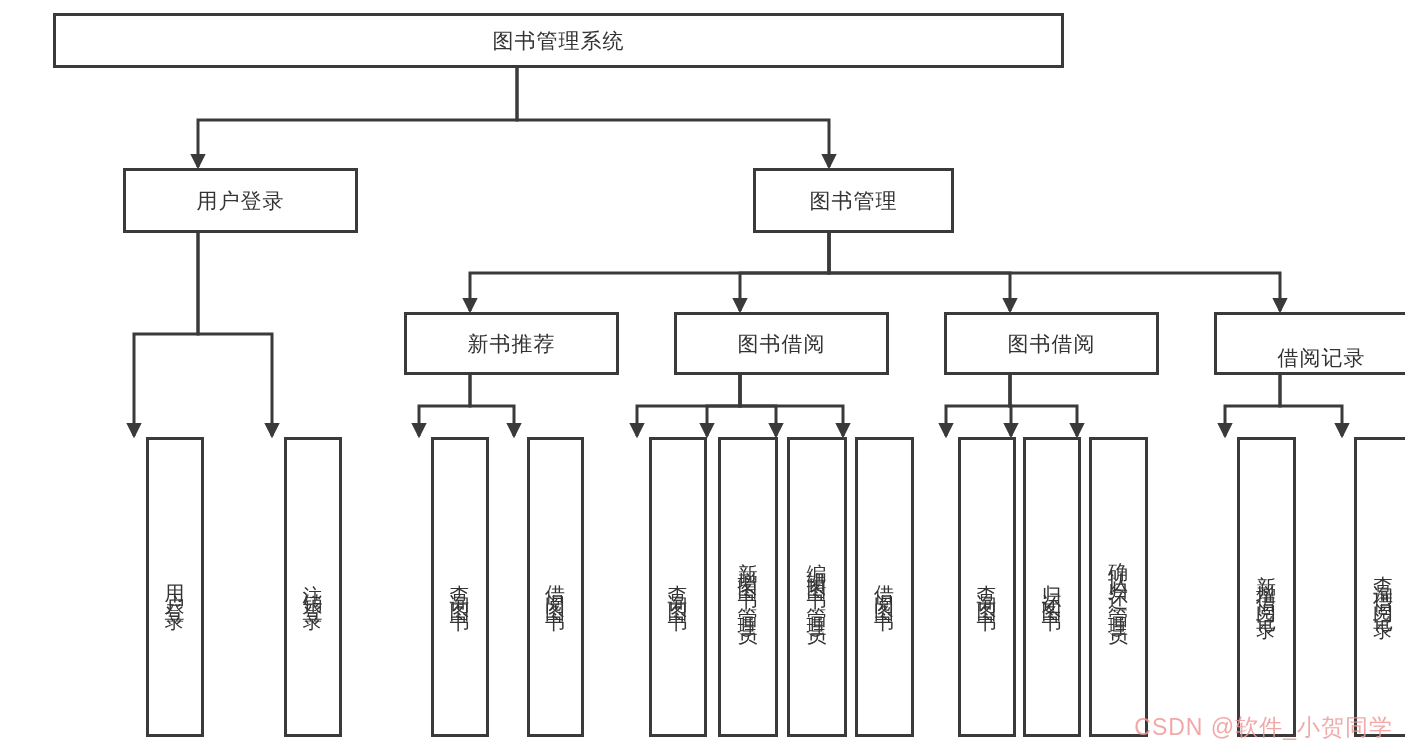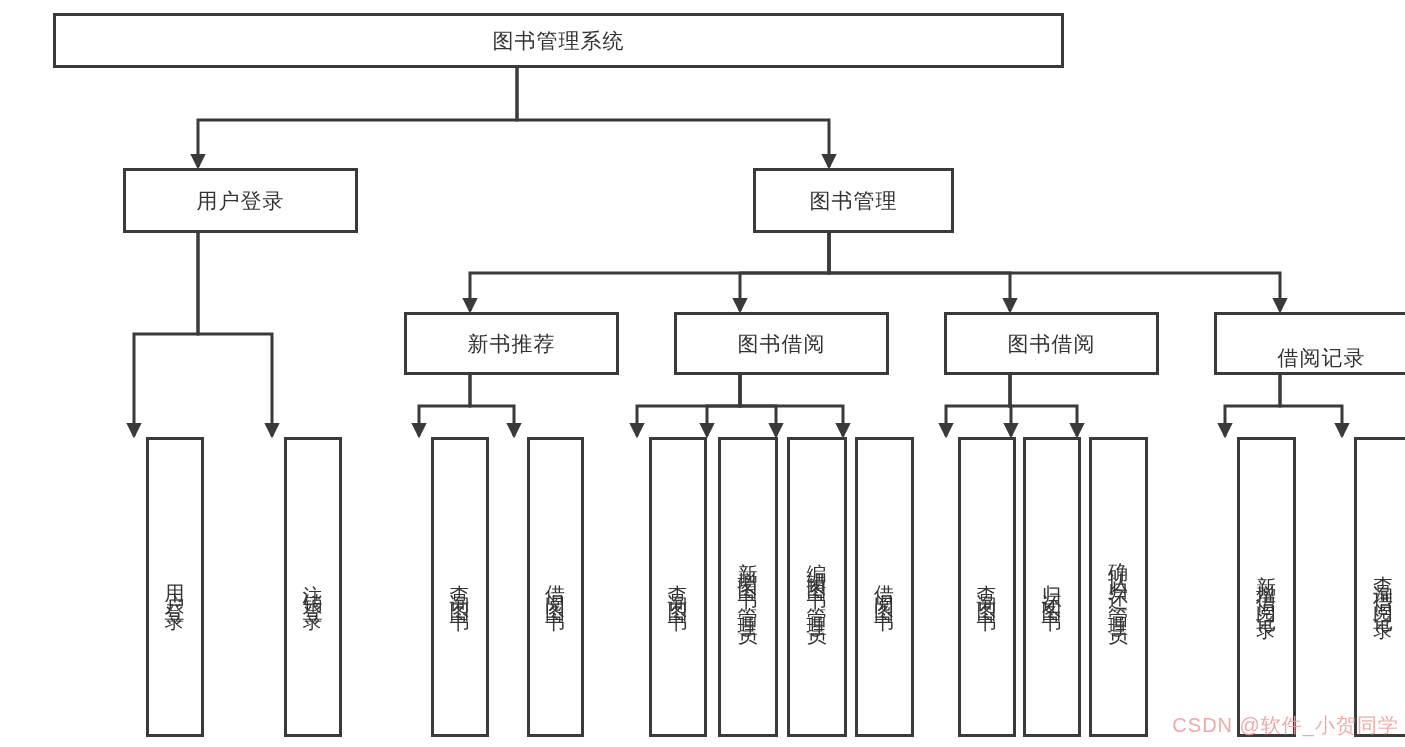--- a/index.html
+++ b/index.html
@@ -45,23 +45,23 @@
   }
   .leaf .vlabel {
     writing-mode: vertical-rl;
     line-height: 1;
     font-size: 20px;
     letter-spacing: 9px;
     white-space: nowrap;
   }
   .watermark {
     position: absolute;
-    right: 6px;
+    right: 12px;
     top: 712px;
-    font-size: 20px;
+    font-size: 23px;
     color: rgba(238, 153, 153, 0.85);
     letter-spacing: 1px;
     white-space: nowrap;
   }
 </style>
 </head>
 <body>
 
 <div class="canvas">
 

